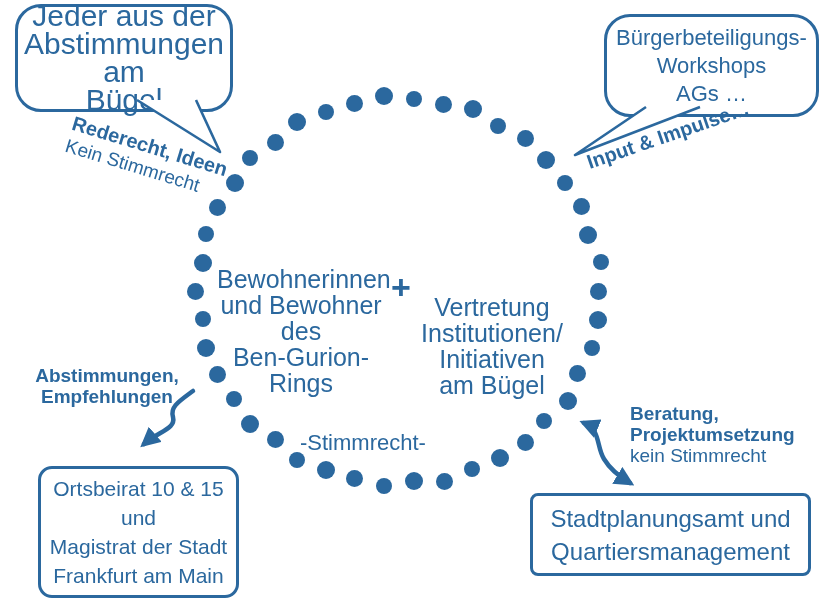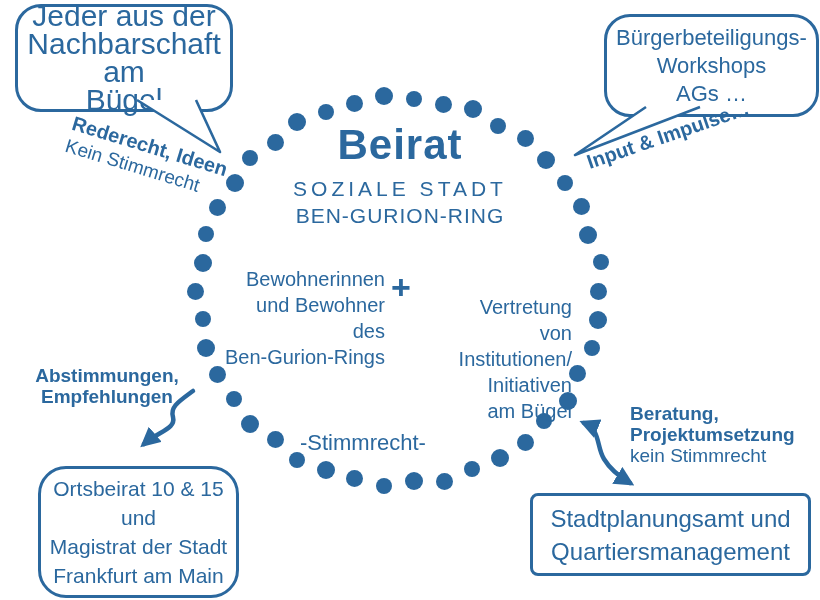--- a/index.html
+++ b/index.html
@@ -10,33 +10,33 @@
     color:var(--ink);
   }
   .abs{position:absolute;}
   
   .dot{position:absolute;border-radius:50%;background:var(--ink);}
   
   .title-block{left:250px;top:124px;width:300px;text-align:center;line-height:1;}
   .title{font-size:42px;font-weight:700;letter-spacing:1px;}
   .subtitle1{font-size:21px;letter-spacing:4px;margin-top:12px;font-weight:400;}
   .subtitle2{font-size:21px;letter-spacing:1px;margin-top:6px;font-weight:400;}
-  .col{text-align:right;font-size:20px;line-height:26px;}
+  .col{text-align:center;font-size:25px;line-height:26px;}
   .col-left{left:217px;top:266px;width:168px;}
   .col-right{left:412px;top:266px;width:160px;margin-top:28px;}
   .plus{left:386px;top:268px;width:30px;text-align:center;font-size:34px;font-weight:700;}
   .stimmrecht{left:300px;top:430px;width:206px;text-align:left;font-size:22px;}
   
   .bubble,.box{
     border:3px solid var(--ink);background:#fff;border-radius:26px;
     display:flex;align-items:center;justify-content:center;text-align:center;
   }
   .bubble-tl{left:15px;top:4px;width:212px;height:102px;font-size:30px;line-height:28px;}
   .bubble-tr{left:604px;top:14px;width:209px;height:97px;font-size:22px;line-height:28px;}
-  .box-bl{left:38px;top:466px;width:195px;height:126px;border-radius:28px;font-size:21px;line-height:29px;}
+  .box-bl{left:38px;top:466px;width:195px;height:126px;border-radius:14px;font-size:21px;line-height:29px;}
   .box-br{left:530px;top:493px;width:275px;height:77px;border-radius:8px;font-size:24px;line-height:33px;}
   
   .lbl{font-weight:700;color:var(--ink);}
   .lbl-tl{left:76px;top:112px;width:180px;transform:rotate(17deg);transform-origin:left top;
           font-size:20px;line-height:23px;}
   .lbl-tl .sub{font-weight:400;font-size:19px;}
   .lbl-tr{left:584px;top:152px;width:220px;transform:rotate(-19deg);transform-origin:left top;
           font-size:20px;}
   .lbl-bl{left:34px;top:365px;width:146px;text-align:center;font-size:19px;line-height:21px;}
   .lbl-br{left:630px;top:403px;width:170px;text-align:left;font-size:19px;line-height:21px;}
@@ -86,49 +86,43 @@
       <div class="dot" style="width: 17px; height: 17px; left: 209.038px; top: 198.584px;"></div>
       <div class="dot" style="width: 18px; height: 18px; left: 225.513px; top: 174.361px;"></div>
       <div class="dot" style="width: 16px; height: 16px; left: 241.567px; top: 149.788px;"></div>
       <div class="dot" style="width: 17px; height: 17px; left: 266.995px; top: 133.884px;"></div>
       <div class="dot" style="width: 18px; height: 18px; left: 288.454px; top: 113.045px;"></div>
       <div class="dot" style="width: 16px; height: 16px; left: 317.798px; top: 103.932px;"></div>
       <div class="dot" style="width: 17px; height: 17px; left: 345.999px; top: 95.3285px;"></div>
       <div class="dot" style="width: 18px; height: 18px; left: 374.803px; top: 87.1897px;"></div>
     </div>
 
-  <div class="abs title-block">
-    <div class="title">Beirat</div>
-    <div class="subtitle1">SOZIALE STADT</div>
-    <div class="subtitle2">BEN-GURION-RING</div>
-  </div>
 
   <div class="abs col col-left">
     <div>Bewohnerinnen</div>
     <div>und Bewohner</div>
     <div>des</div>
     <div>Ben-Gurion-Rings</div>
   </div>
 
   <div class="abs plus">+</div>
 
   <div class="abs col col-right">
     <div>Vertretung</div>
-    <div>von</div>
     <div>Institutionen/</div>
     <div>Initiativen</div>
     <div>am Bügel</div>
   </div>
 
   <div class="abs stimmrecht">-Stimmrecht-</div>
 
   <div class="abs bubble bubble-tl">
     <div>
       <div>Jeder aus der</div>
-      <div>Nachbarschaft am</div>
+      <div>Abstimmungen am</div>
       <div>Bügel</div>
     </div>
   </div>
 
   <div class="abs bubble bubble-tr">
     <div>
       <div>Bürgerbeteiligungs-</div>
       <div>Workshops</div>
       <div>AGs …</div>
     </div>

